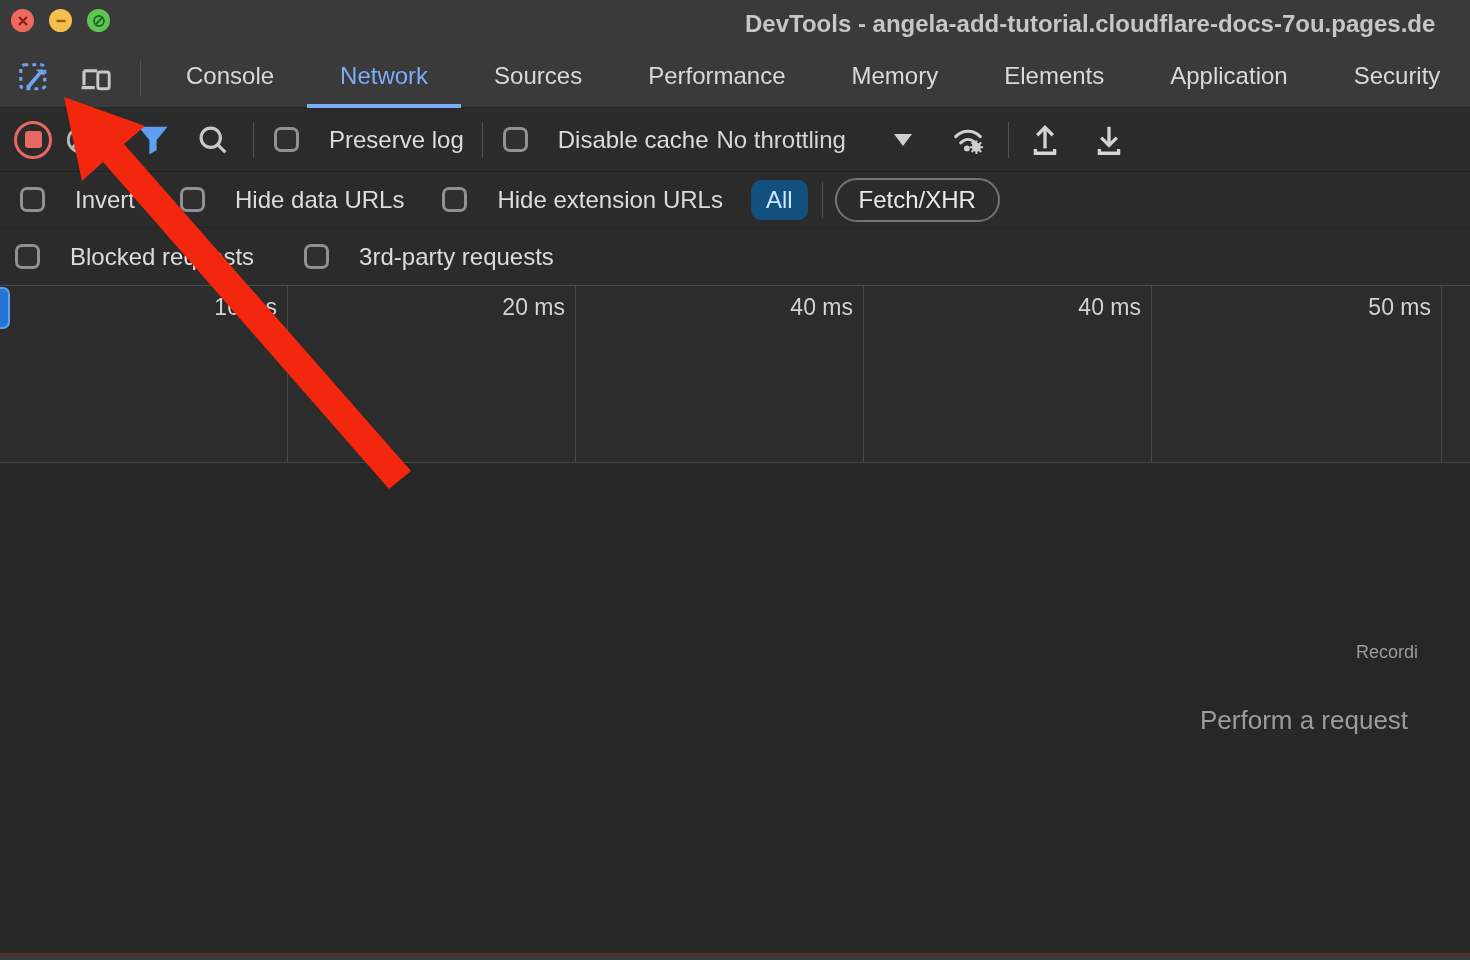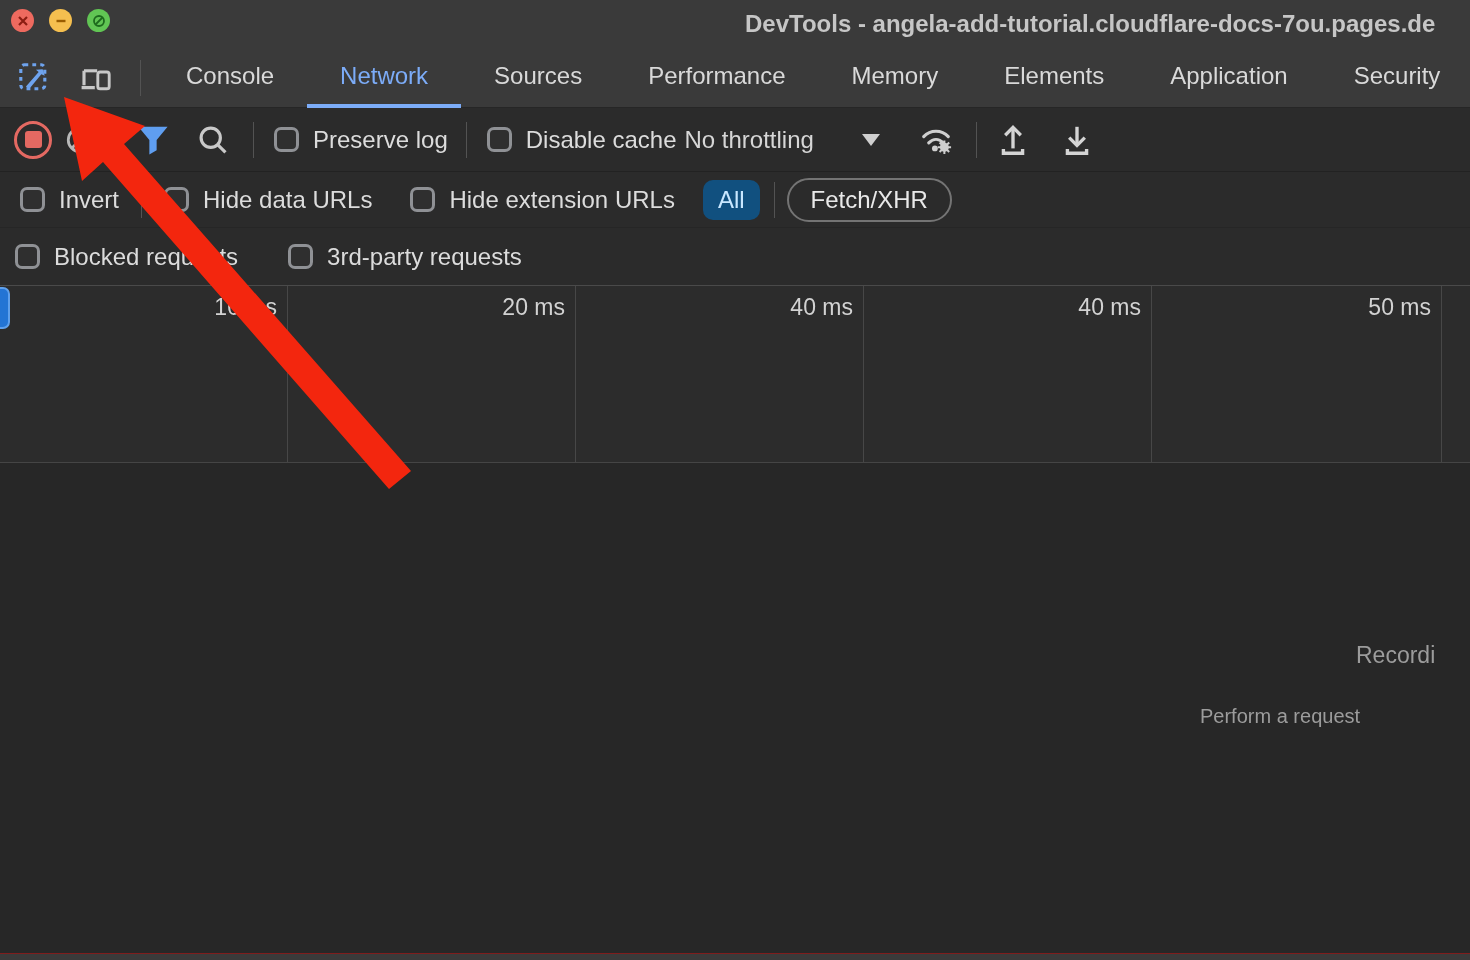--- a/index.html
+++ b/index.html
@@ -29,21 +29,21 @@
          border-bottom:4px solid transparent; }
   .tab.active { color:#7cacf8; border-bottom-color:#7cacf8; }
 
   
   .toolbar { position:relative; height:64px; background:#2b2b2b; display:flex; align-items:center;
              border-bottom:1px solid #222; }
   .rec-btn { margin-left:14px; width:38px; height:38px; border-radius:50%; border:3.5px solid #e46962;
              display:flex; align-items:center; justify-content:center; }
   .rec-btn .sq { width:17px; height:17px; background:#e46962; border-radius:3px; }
   .toolbar .vsep { margin-left:18px; }
-  .chk-item { display:flex; align-items:center; gap:14px; }
+  .chk-item { display:flex; align-items:center; gap:30px; }
   .chk { width:25px; height:25px; border:3px solid #8f9195; border-radius:7px; background:#2f2f2f; }
   .chk-label { font-size:24px; color:#dcdcdc; white-space:nowrap; }
   .throttle { display:flex; align-items:center; margin-left:8px; }
   .throttle-label { font-size:24px; color:#d6d6d6; }
   .caret { width:0; height:0; border-left:9px solid transparent; border-right:9px solid transparent;
            border-top:12px solid #cfcfcf; margin-left:48px; }
 
   
   .filterbar { position:relative; height:56px; background:#2b2b2b; display:flex; align-items:center;
                border-bottom:1px solid #262626; }
@@ -62,22 +62,22 @@
   
   .overview { position:relative; height:178px; background:#2c2c2c; border-top:1px solid #4a4a4a;
               border-bottom:1px solid #454545; overflow:hidden; }
   .gridline { position:absolute; top:0; bottom:0; width:1px; background:#474747; }
   .tick-label { position:absolute; top:8px; width:150px; text-align:right; font-size:23px; color:#d2d2d2; }
   .trace-handle { position:absolute; left:-6px; top:1px; width:16px; height:42px; background:#2374d4;
                   border:2px solid #5fa0ec; border-radius:7px; }
 
   
   .panel-body { position:relative; height:490px; background:#272727; overflow:hidden; }
-  .empty-line1 { position:absolute; left:1356px; top:642px; font-size:23px; color:#9c9c9c; white-space:nowrap; }
-  .empty-line2 { position:absolute; left:1200px; top:705px; font-size:20px; color:#9c9c9c; white-space:nowrap; }
+  .empty-line1 { position:absolute; left:1356px; top:642px; font-size:18px; color:#9c9c9c; white-space:nowrap; }
+  .empty-line2 { position:absolute; left:1200px; top:705px; font-size:26px; color:#9c9c9c; white-space:nowrap; }
   .empty-wrap { position:absolute; left:0; top:0; width:1470px; height:960px; pointer-events:none; }
 
   .bottom-strip { position:absolute; left:0; bottom:0; width:1470px; height:6px; background:#3a3a3a; }
 
   .arrow-overlay { position:absolute; left:0; top:0; width:1470px; height:960px; pointer-events:none; }
 
   svg { display:block; }
 </style>
 </head>
 <body>

